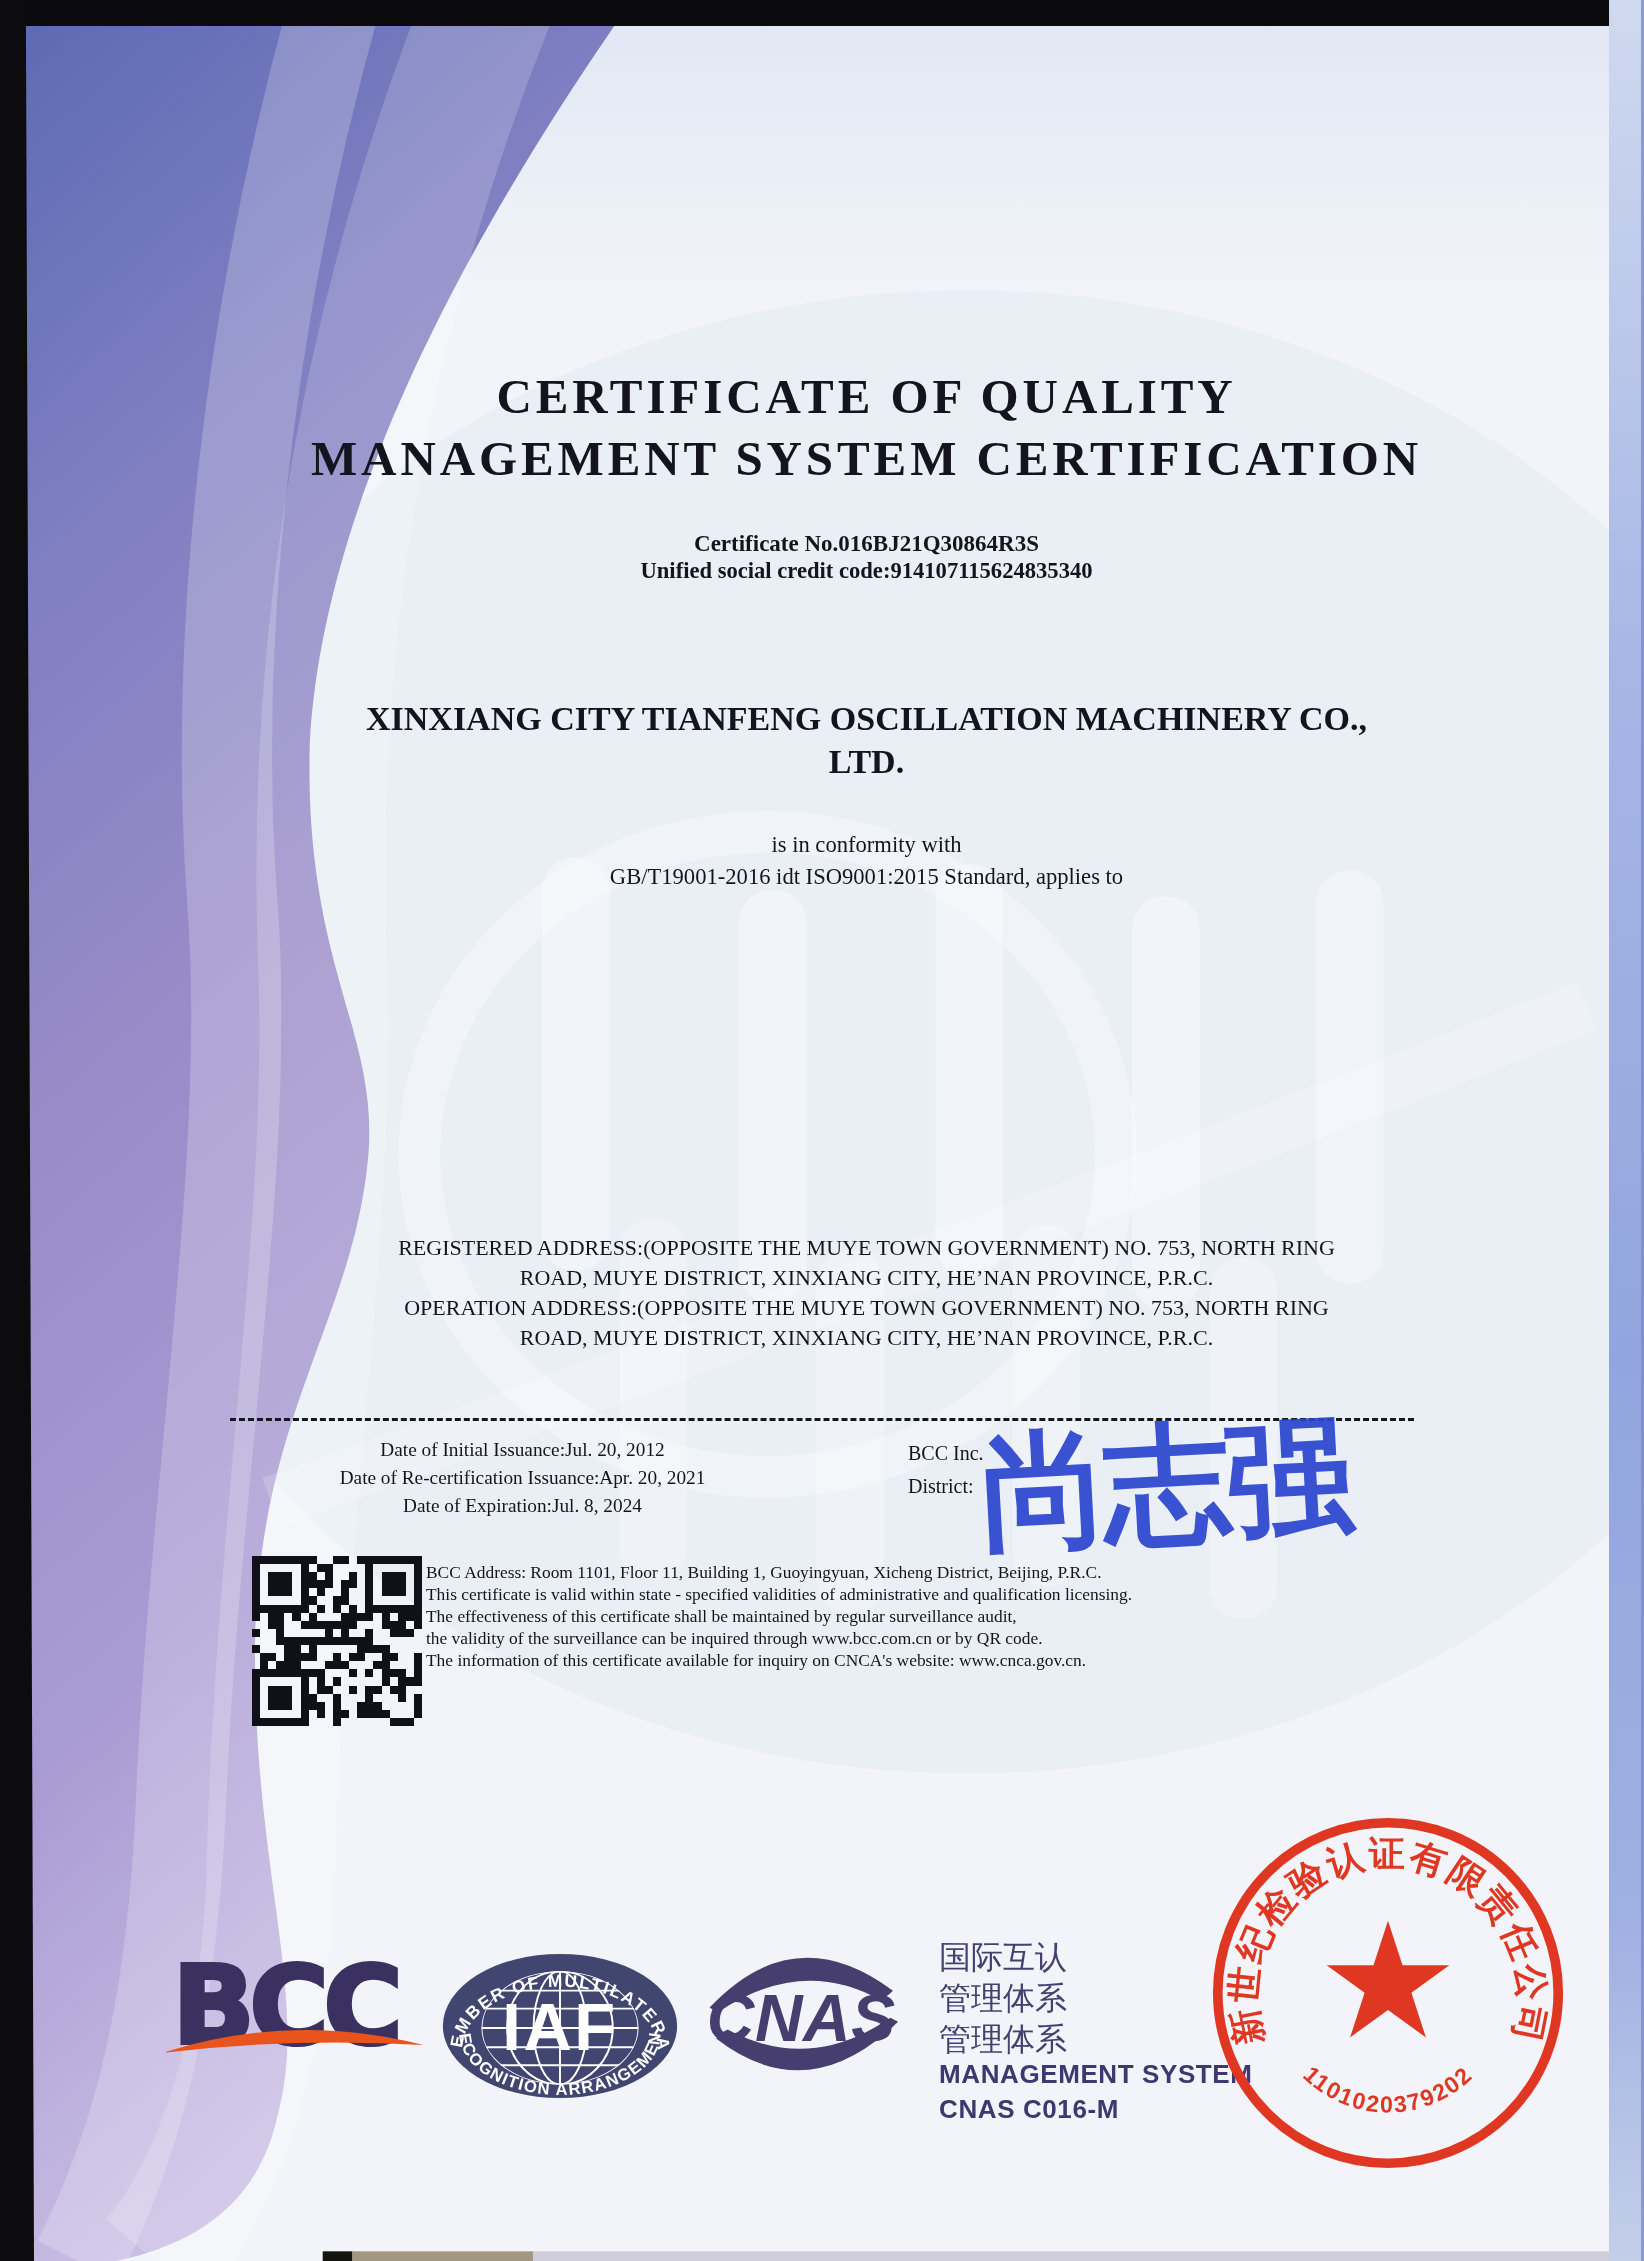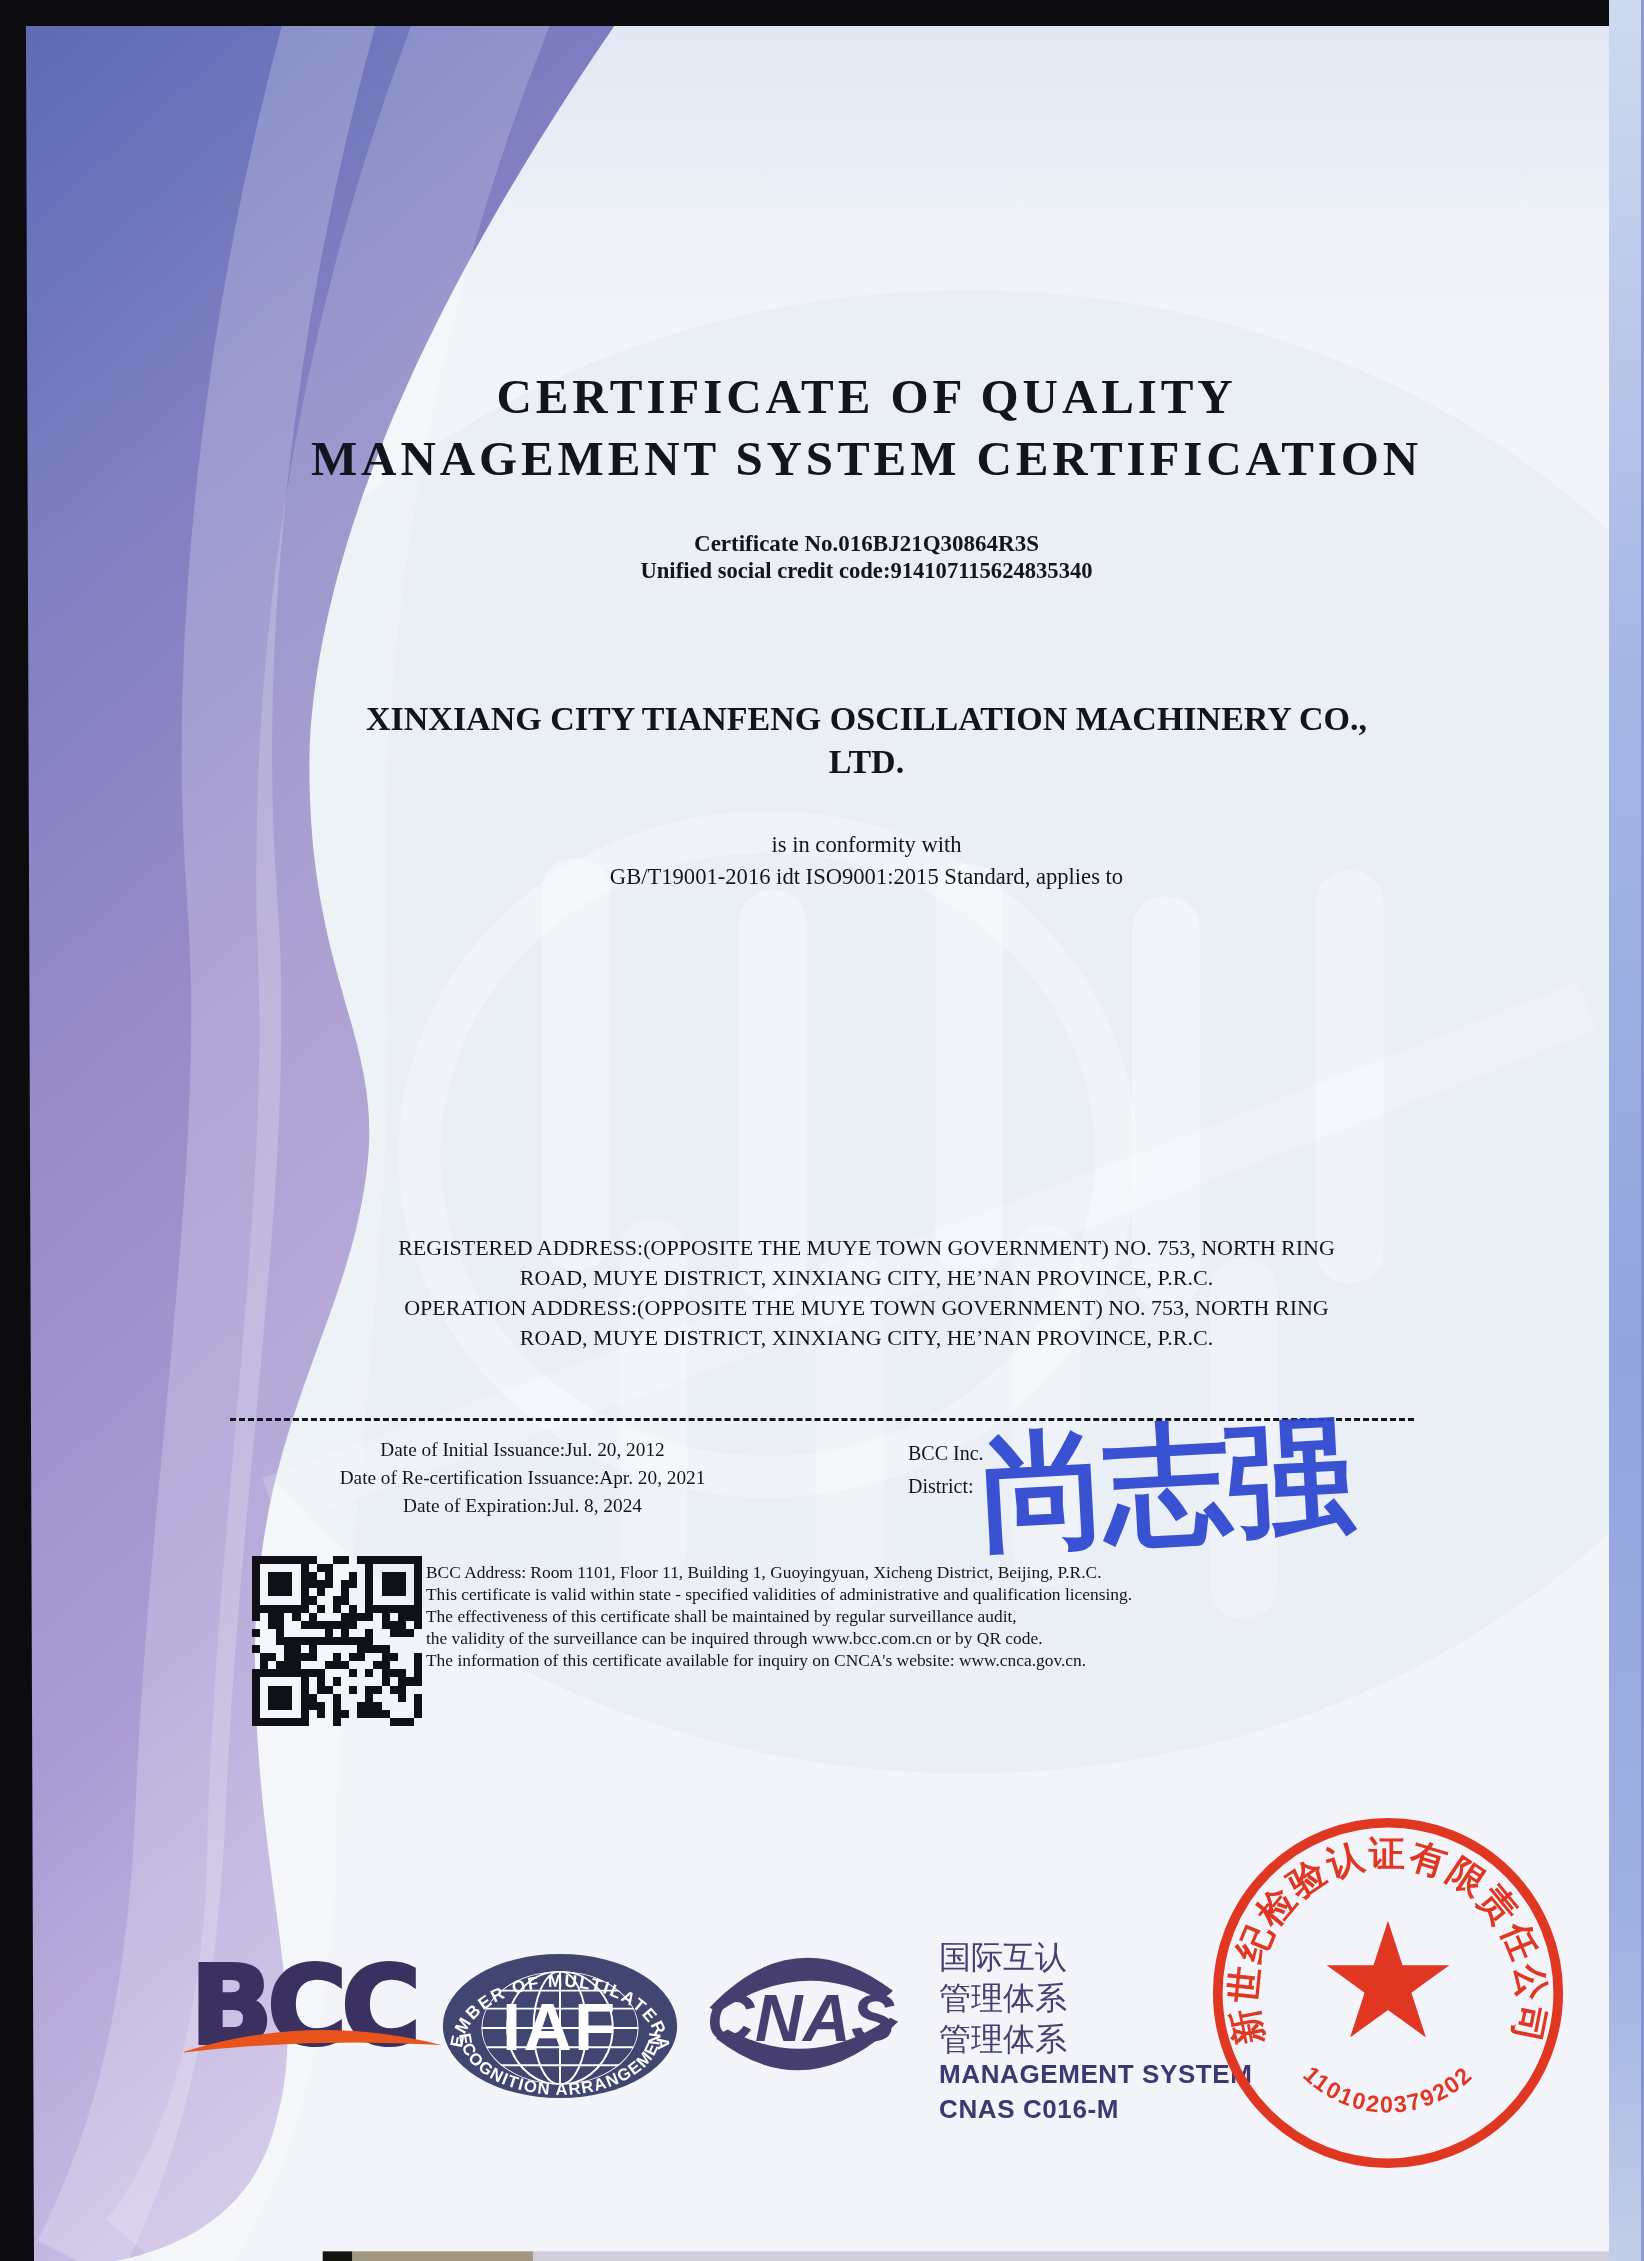--- a/index.html
+++ b/index.html
@@ -28,21 +28,21 @@
   .dates{left:213px;top:1436px;width:619px;text-align:center;font-size:19.3px;line-height:28px;}
   .issuer{left:908px;top:1437px;font-size:20px;line-height:33px;}
   .signature{left:980px;top:1400px;font-size:128px;color:#2b45cf;font-weight:bold;
              letter-spacing:-5.2px;transform:rotate(-3deg);opacity:.92;
              font-family:"DejaVu Sans",sans-serif;}
   .qr{left:252px;top:1556px;width:170px;height:170px;display:grid;
       grid-template-rows:repeat(21,1fr);grid-template-columns:repeat(21,1fr);}
   .qr i{background:#101018;}
   .notes{left:426px;top:1561px;font-size:17.4px;line-height:22px;white-space:nowrap;}
   
-  .bcc-logo{left:184px;top:1961px;width:264px;height:123px;}
+  .bcc-logo{left:166px;top:1961px;width:264px;height:123px;}
   .bcc-text{position:absolute;left:6.4px;top:-18px;font-family:"DejaVu Sans",sans-serif;
             font-weight:900;font-size:108px;letter-spacing:-5.2px;color:#3a3161;
             -webkit-text-stroke:3.9px #3a3161;}
   .cn-block{left:939px;top:1937px;font-size:32px;line-height:41px;color:#473f70;
             font-family:"DejaVu Sans",sans-serif;}
   .ms-line1{left:939px;top:2059px;font-size:26px;font-weight:bold;color:#3f3870;
             font-family:"Liberation Sans",sans-serif;letter-spacing:0.6px;}
   .ms-line2{left:939px;top:2094px;font-size:26px;font-weight:bold;color:#3f3870;
             font-family:"Liberation Sans",sans-serif;letter-spacing:0.6px;}
   .seal{left:1201px;top:1806px;}

